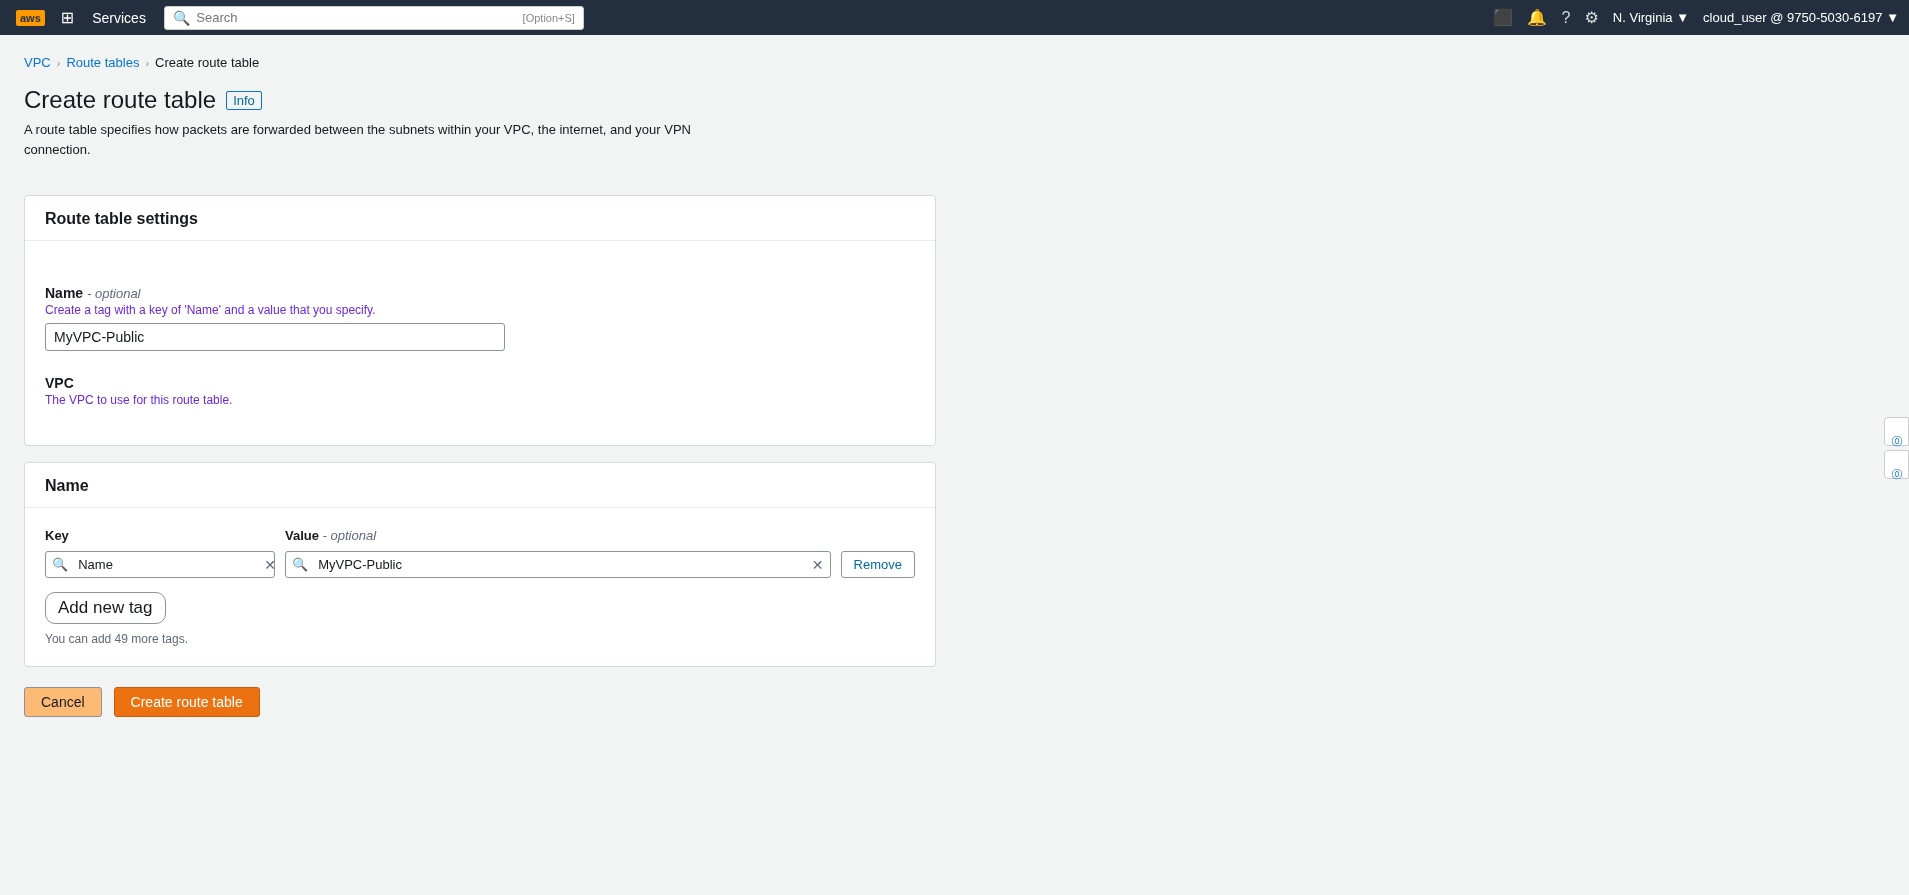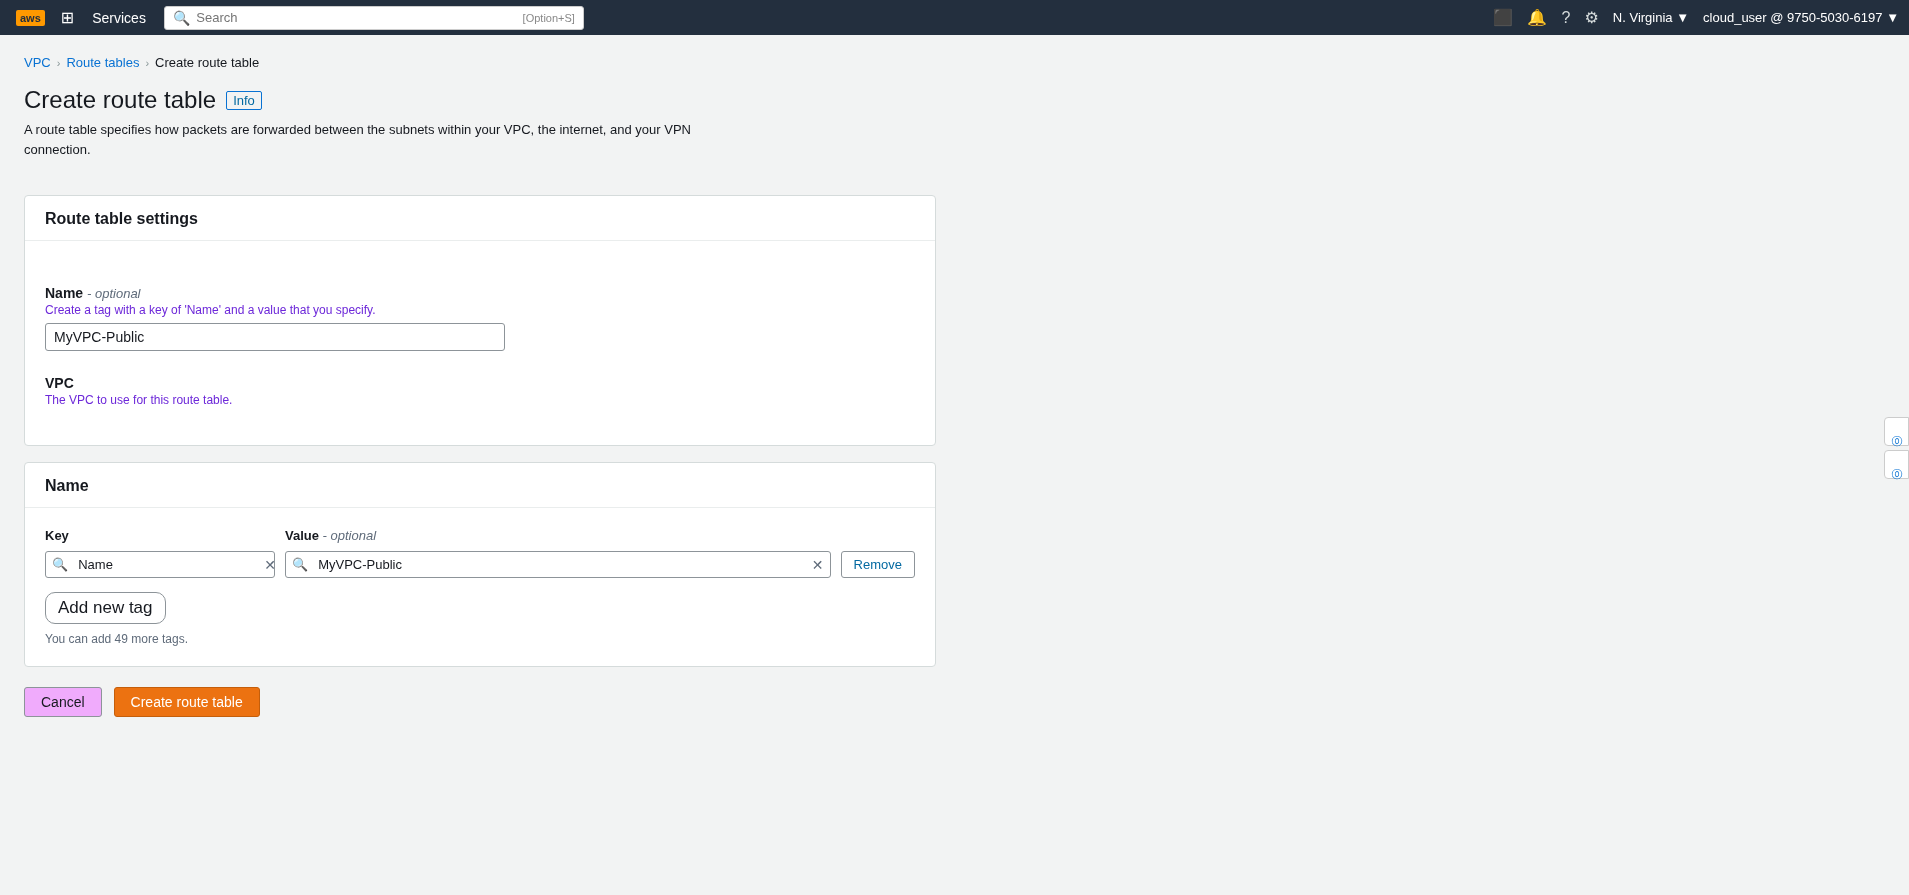--- a/index.html
+++ b/index.html
@@ -131,21 +131,21 @@
     }
     .add-tag-btn {
       background: #fff; border: 1px solid #8d9499; border-radius: 10px; padding: 5px 12px;
       font-size: 17px; cursor: pointer; color: #16191f; display: inline-block; margin-top: 4px;
     }
     .tags-limit { font-size: 12px; color: #5f6b7a; margin-top: 8px; }
 
     
     .action-row { display: flex; align-items: center; gap: 12px; margin-top: 20px; }
     .cancel-btn {
-      background: #f0abfc; border: 1px solid #8d9499; border-radius: 3px; padding: 6px 16px;
+      background: #fdba74; border: 1px solid #8d9499; border-radius: 3px; padding: 6px 16px;
       font-size: 14px; cursor: pointer; color: #16191f;
     }
     .create-btn {
       background: #ec7211; border: 1px solid #c45e0b; border-radius: 3px; padding: 6px 16px;
       font-size: 14px; cursor: pointer; color: #fff; font-weight: 500;
     }
   </style>
 </head>
 <body>
 

